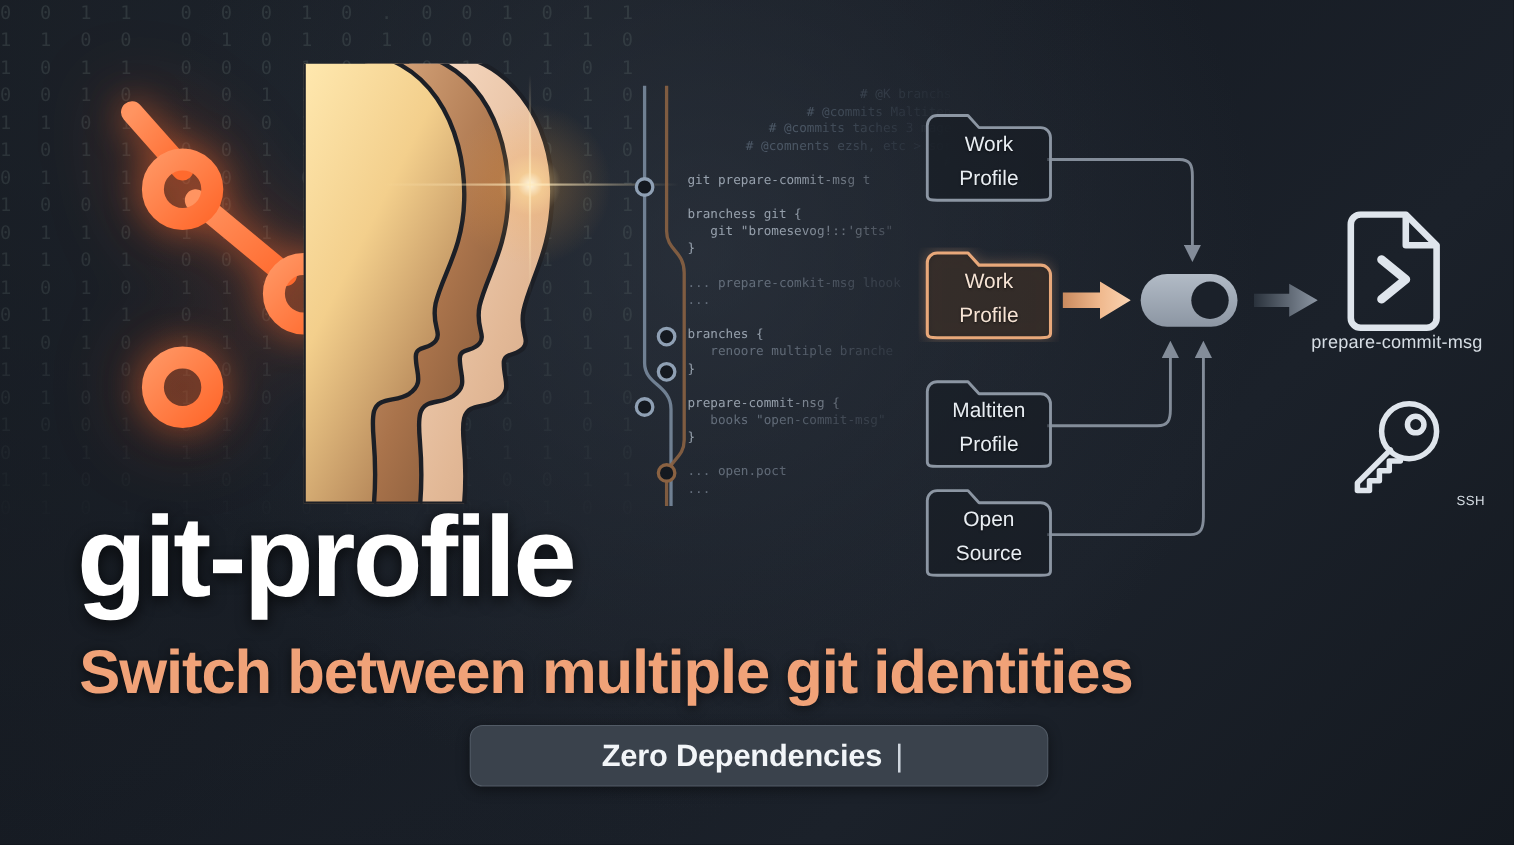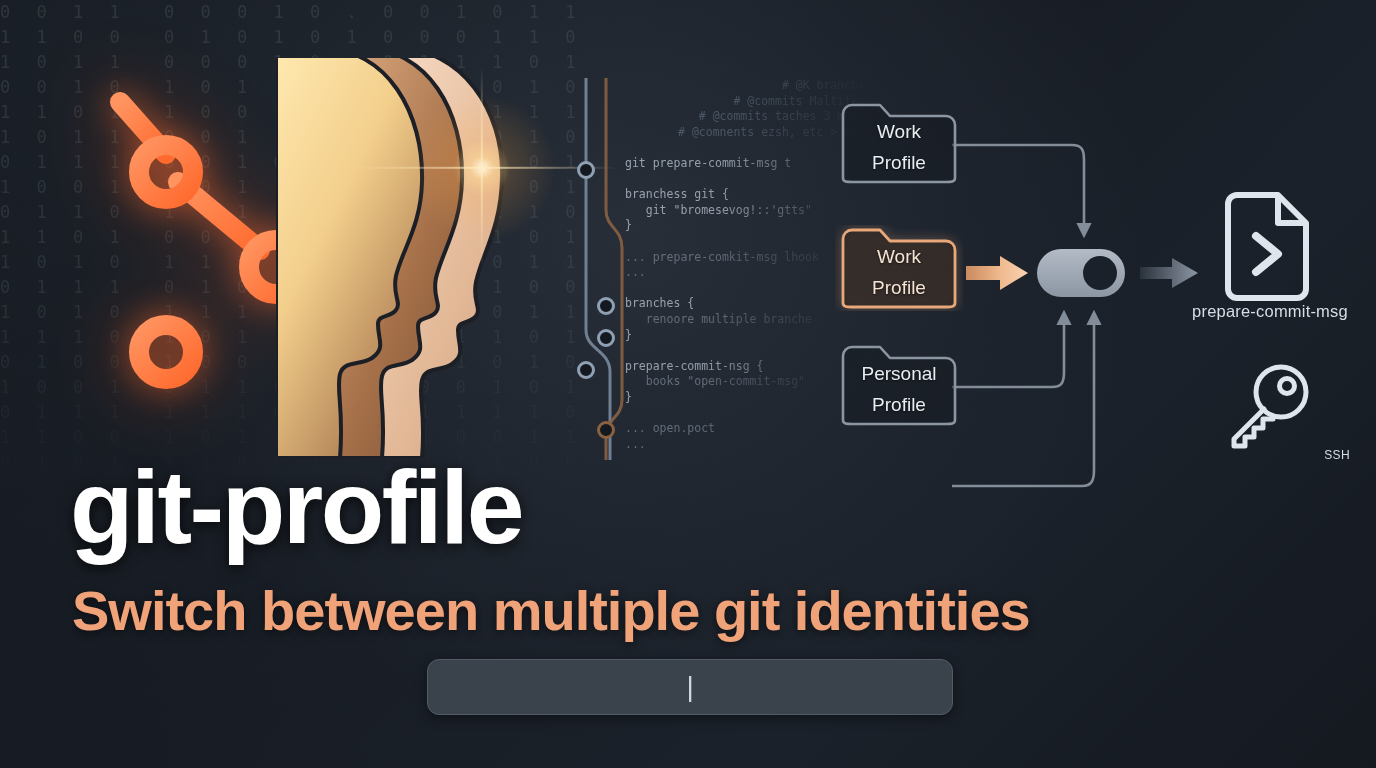--- a/index.html
+++ b/index.html
@@ -260,24 +260,31 @@
         <path d="M8 78 L8 14 C8 9 12 5 17 5 L45 5 L55 16 L111 16 C116 16 120 20 120 25 L120 78 C120 82 116 82 111 82 L17 82 C12 82 8 82 8 78 Z" fill="rgba(28,22,18,.5)" stroke="#e8a87a" stroke-width="2.8" stroke-linejoin="round" style="filter:drop-shadow(0 0 6px rgba(232,168,122,.45))"></path>
       </svg>
       <span class="flabel">Work</span>
       <span class="flabel">Profile</span>
     </div>
 
     <div class="folder" id="folder-2" style="left:15px;top:262px;">
       <svg class="fshape" viewBox="0 0 128 86" aria-hidden="true">
         <path d="M8 78 L8 14 C8 9 12 5 17 5 L45 5 L55 16 L111 16 C116 16 120 20 120 25 L120 78 C120 82 116 82 111 82 L17 82 C12 82 8 82 8 78 Z" fill="rgba(22,27,34,.55)" stroke="#8c96a3" stroke-width="2.6" stroke-linejoin="round"></path>
       </svg>
-      <span class="flabel">Personal</span>
+      <span class="flabel">Maltiten</span>
       <span class="flabel">Profile</span>
     </div>
 
+    <div class="folder" id="folder-3" style="left:15px;top:361px;">
+      <svg class="fshape" viewBox="0 0 128 86" aria-hidden="true">
+        <path d="M8 78 L8 14 C8 9 12 5 17 5 L45 5 L55 16 L111 16 C116 16 120 20 120 25 L120 78 C120 82 116 82 111 82 L17 82 C12 82 8 82 8 78 Z" fill="rgba(22,27,34,.55)" stroke="#8c96a3" stroke-width="2.6" stroke-linejoin="round"></path>
+      </svg>
+      <span class="flabel">Open</span>
+      <span class="flabel">Source</span>
+    </div>
 
     <div class="arrow-orange">
       <svg viewBox="0 0 62 38" aria-hidden="true">
         <defs>
           <linearGradient id="ao" x1="0" y1="0" x2="1" y2="0">
             <stop offset="0%" stop-color="#c98a5e"></stop>
             <stop offset="55%" stop-color="#f0b98e"></stop>
             <stop offset="100%" stop-color="#f9d3b2"></stop>
           </linearGradient>
         </defs>
@@ -327,18 +334,19 @@
       </svg>
     </div>
     <div class="key-label">SSH</div>
   </div>
 
   <div class="hero">
     <div class="title">git-profile</div>
     <div class="tagline">Switch between multiple git identities</div>
     <div class="badge">
       <div class="btxt">
+        <span>Zero Dependencies</span>
         <span class="bsep">|</span>
       </div>
     </div>
   </div>
 
 </div>
 
 </body></html>

